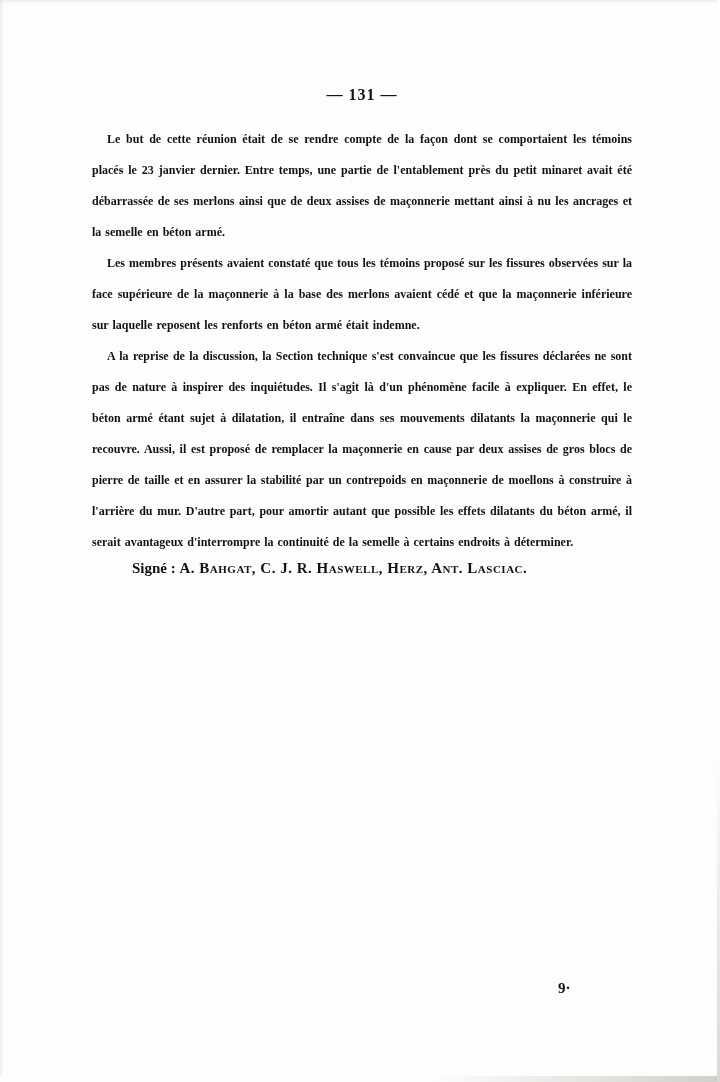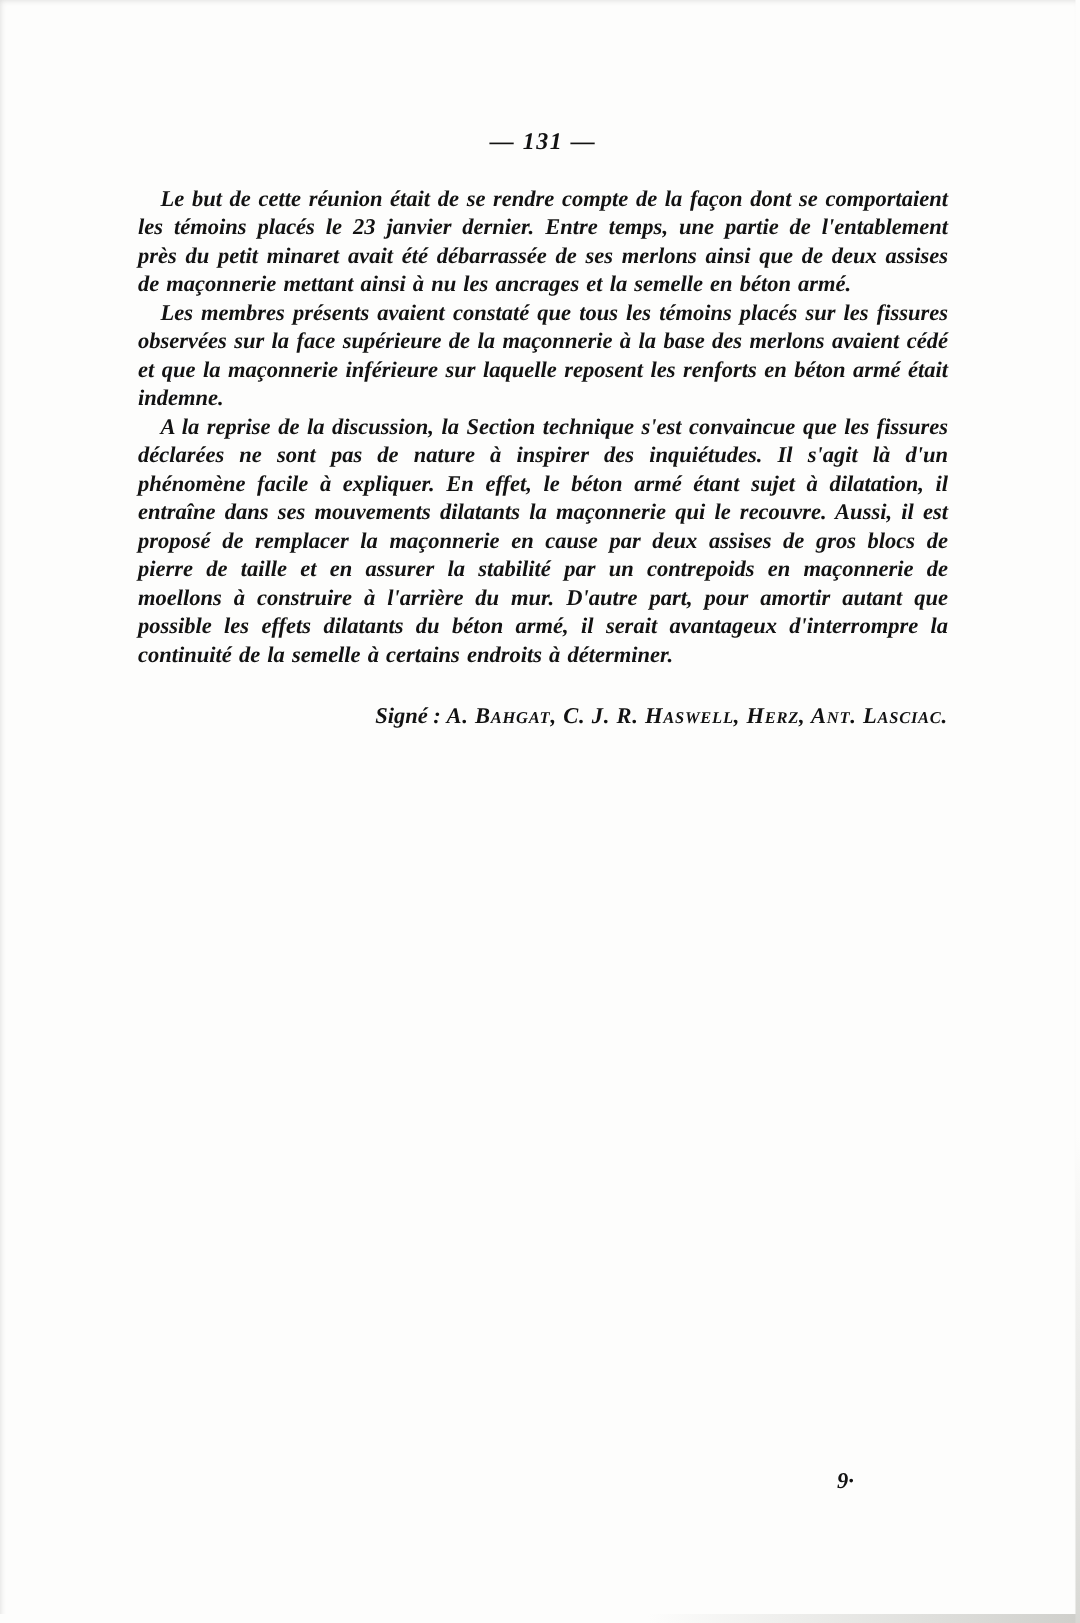--- a/index.html
+++ b/index.html
@@ -11,45 +11,44 @@
     position: relative;
     width: 720px;
     height: 1082px;
     margin: 0 auto;
     background: #fdfdfc;
     color: #121212;
     font-family: "Liberation Serif", "DejaVu Serif", serif;
     font-weight: bold;
     overflow: hidden;
     box-shadow: 0 0 4px rgba(0,0,0,0.15) inset;
-    font-style: italic;
   }
   .text-block {
     position: absolute;
     left: 92px;
     top: 86px;
     width: 540px;
   }
   .page-header {
     text-align: center;
     font-size: 16px;
     letter-spacing: 1px;
     margin-bottom: 20px;
   }
   .body-text p {
     margin: 0;
     text-align: justify;
     text-indent: 15px;
-    font-size: 15px;
-    line-height: 19px;
+    font-size: 12px;
+    line-height: 31px;
     word-spacing: 1px;
   }
   .signature-line {
-    margin-top: 23px;
-    text-align: right;
+    margin-top: 2px;
+    text-align: left;
     font-size: 15px;
     padding-left: 40px;
   }
   .signature-names {
     font-variant: small-caps;
     letter-spacing: 0.5px;
   }
   .footer-mark {
     position: absolute;
     left: 558px;
@@ -77,21 +76,21 @@
 <body>
 
 <div class="page">
 
   <div class="text-block">
 
     <div class="page-header">— 131 —</div>
 
     <div class="body-text">
       <p>Le but de cette réunion était de se rendre compte de la façon dont se comportaient les témoins placés le 23 janvier dernier. Entre temps, une partie de l'entablement près du petit minaret avait été débarrassée de ses merlons ainsi que de deux assises de maçonnerie mettant ainsi à nu les ancrages et la semelle en béton armé.</p>
-      <p>Les membres présents avaient constaté que tous les témoins placés sur les fissures observées sur la face supérieure de la maçonnerie à la base des merlons avaient cédé et que la maçonnerie inférieure sur laquelle reposent les renforts en béton armé était indemne.</p>
+      <p>Les membres présents avaient constaté que tous les témoins proposé sur les fissures observées sur la face supérieure de la maçonnerie à la base des merlons avaient cédé et que la maçonnerie inférieure sur laquelle reposent les renforts en béton armé était indemne.</p>
       <p>A la reprise de la discussion, la Section technique s'est convaincue que les fissures déclarées ne sont pas de nature à inspirer des inquiétudes. Il s'agit là d'un phénomène facile à expliquer. En effet, le béton armé étant sujet à dilatation, il entraîne dans ses mouvements dilatants la maçonnerie qui le recouvre. Aussi, il est proposé de remplacer la maçonnerie en cause par deux assises de gros blocs de pierre de taille et en assurer la stabilité par un contrepoids en maçonnerie de moellons à construire à l'arrière du mur. D'autre part, pour amortir autant que possible les effets dilatants du béton armé, il serait avantageux d'interrompre la continuité de la semelle à certains endroits à déterminer.</p>
     </div>
 
     <div class="signature-line">
       <span>Signé : </span><span class="signature-names">A. Bahgat, C. J. R. Haswell, Herz, Ant. Lasciac.</span>
     </div>
 
   </div>
 
   <div class="footer-mark">9·</div>

